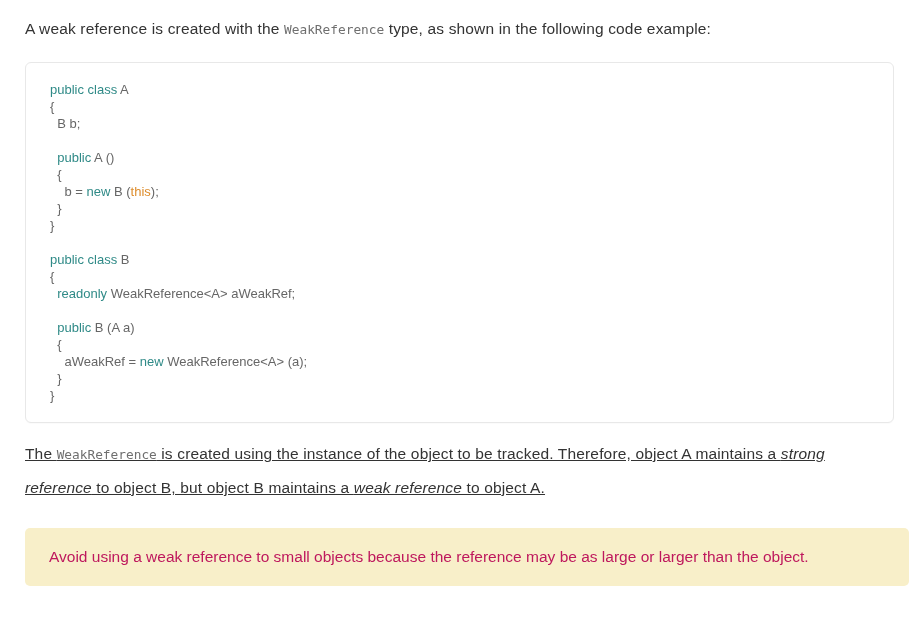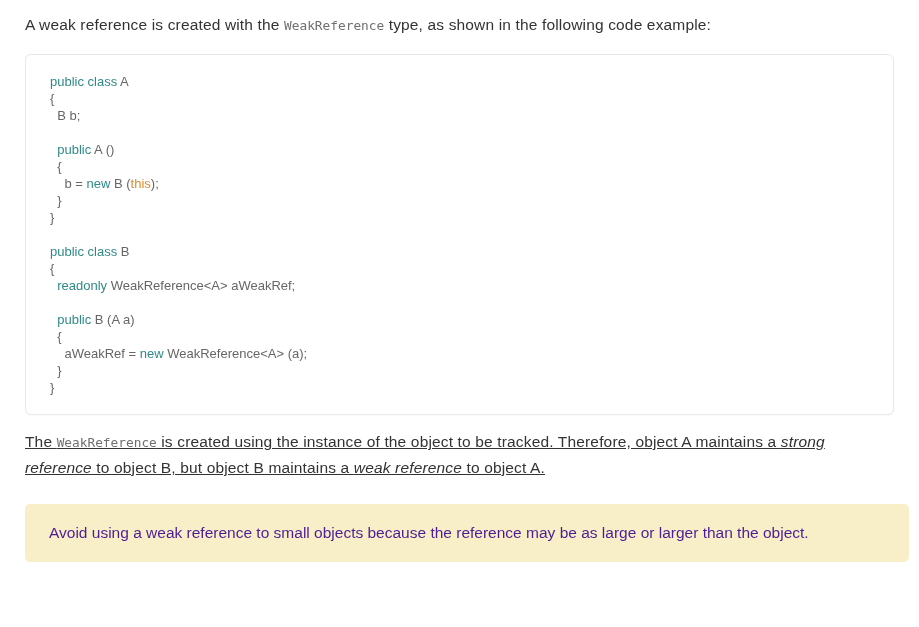--- a/index.html
+++ b/index.html
@@ -17,21 +17,21 @@
   }
   .page {
     width: 919px;
     height: 627px;
     box-sizing: border-box;
     padding: 0 25px;
     position: relative;
   }
   .para {
     font-size: 15.5px;
-    line-height: 25px;
+    line-height: 33px;
     color: #333333;
     margin: 0;
     letter-spacing: 0.01em;
   }
   .para-intro {
     padding-top: 12px;
   }
   .para-after {
     padding-top: 14px;
     text-decoration: underline;
@@ -71,21 +71,21 @@
     margin-top: 24px;
     background: #f8efc9;
     border-radius: 5px;
     width: 884px;
     box-sizing: border-box;
     padding: 17px 24px 18px 24px;
   }
   .note-text {
     font-size: 15.5px;
     line-height: 23px;
-    color: #4c1d95;
+    color: #be185d;
     margin: 0;
   }
 </style>
 </head>
 <body>
 
 <div class="page">
 
   <p class="para para-intro"><span>A weak reference is created with the </span><code class="inline">WeakReference</code><span> type, as shown in the following code example:</span></p>
 

